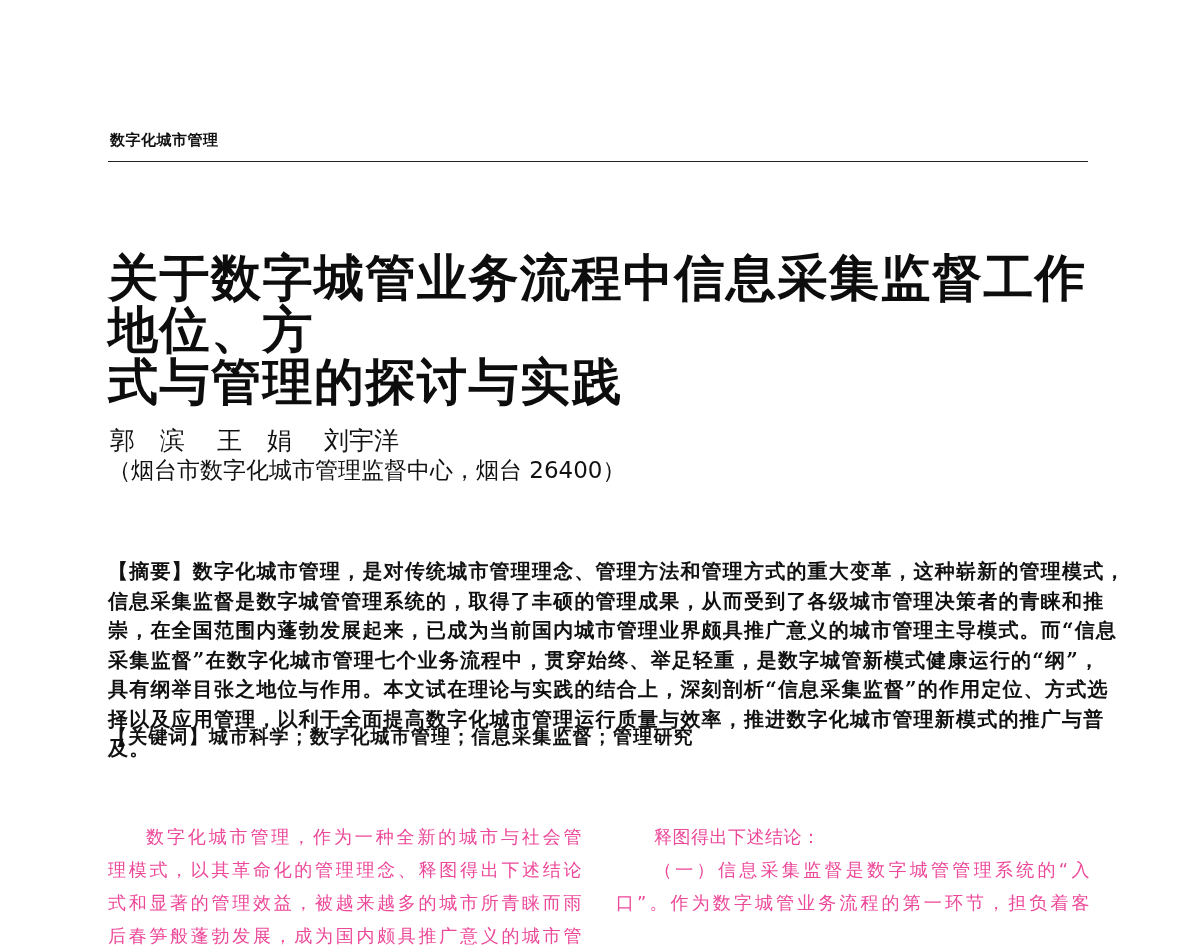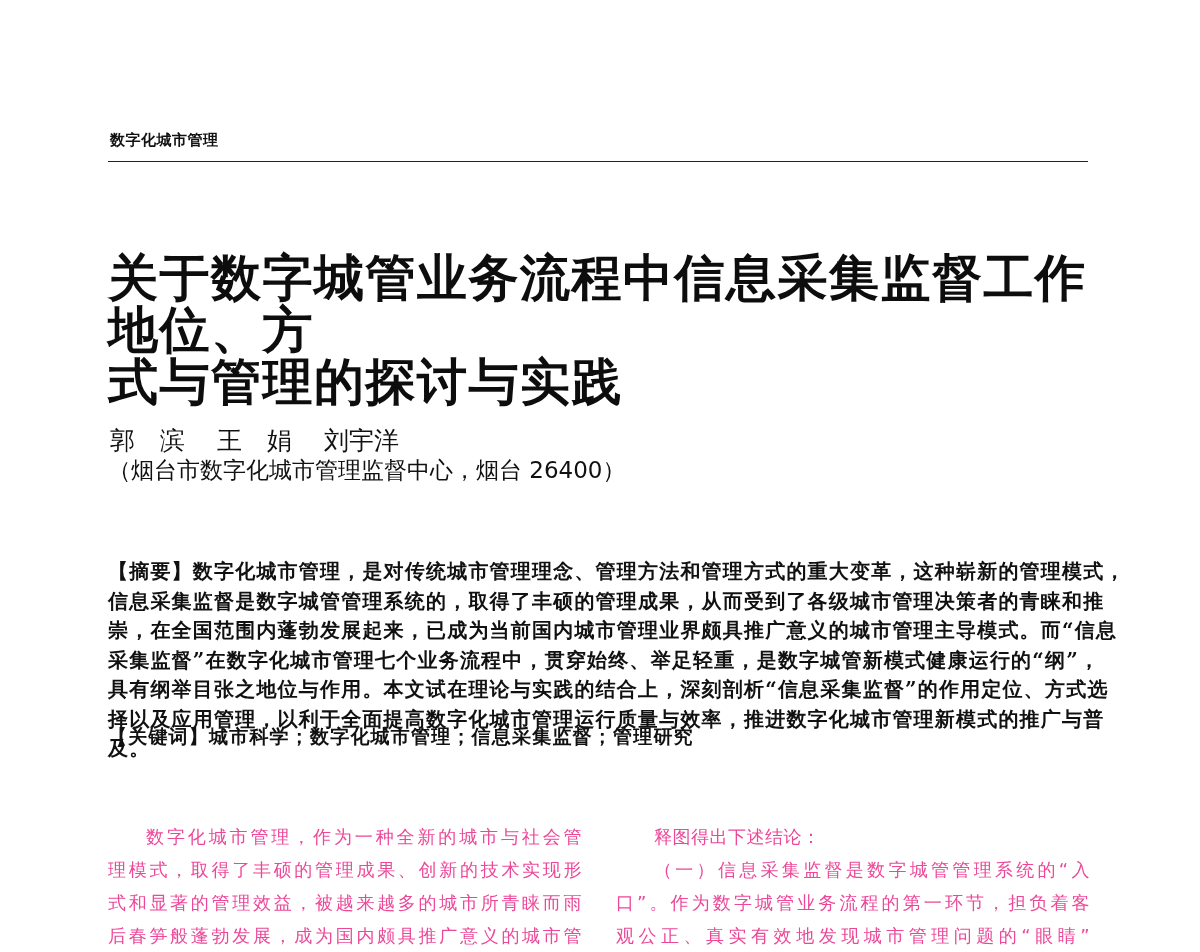--- a/index.html
+++ b/index.html
@@ -144,23 +144,22 @@
   <span class="line">择以及应用管理，以利于全面提高数字化城市管理运行质量与效率，推进数字化城市管理新模式的推广与普</span>
   <span class="line last">及。</span>
 </div>
 
 <div class="keywords">
   <span class="label">【关键词】</span><span>城市科学；数字化城市管理；信息采集监督；管理研究</span>
 </div>
 
 <div class="col col-left">
   <span class="p-line indent">数字化城市管理，作为一种全新的城市与社会管</span>
-  <span class="p-line">理模式，取得了丰硕的管理成果、创新的技术实现形</span>
+  <span class="p-line">理模式，以其革命化的管理理念、释图得出下述结论</span>
   <span class="p-line">式和显著的管理效益，被越来越多的城市所青睐而雨</span>
   <span class="p-line">后春笋般蓬勃发展，成为国内颇具推广意义的城市管</span>
 </div>
 
 <div class="col col-right">
   <span class="p-line indent left">释图得出下述结论：</span>
   <span class="p-line indent">（一）信息采集监督是数字城管管理系统的“入</span>
   <span class="p-line">口”。作为数字城管业务流程的第一环节，担负着客</span>
-  <span class="p-line">观公正、真实有效地发现城市管理问题的“眼睛”</span>
 </div>
 
 </body></html>

